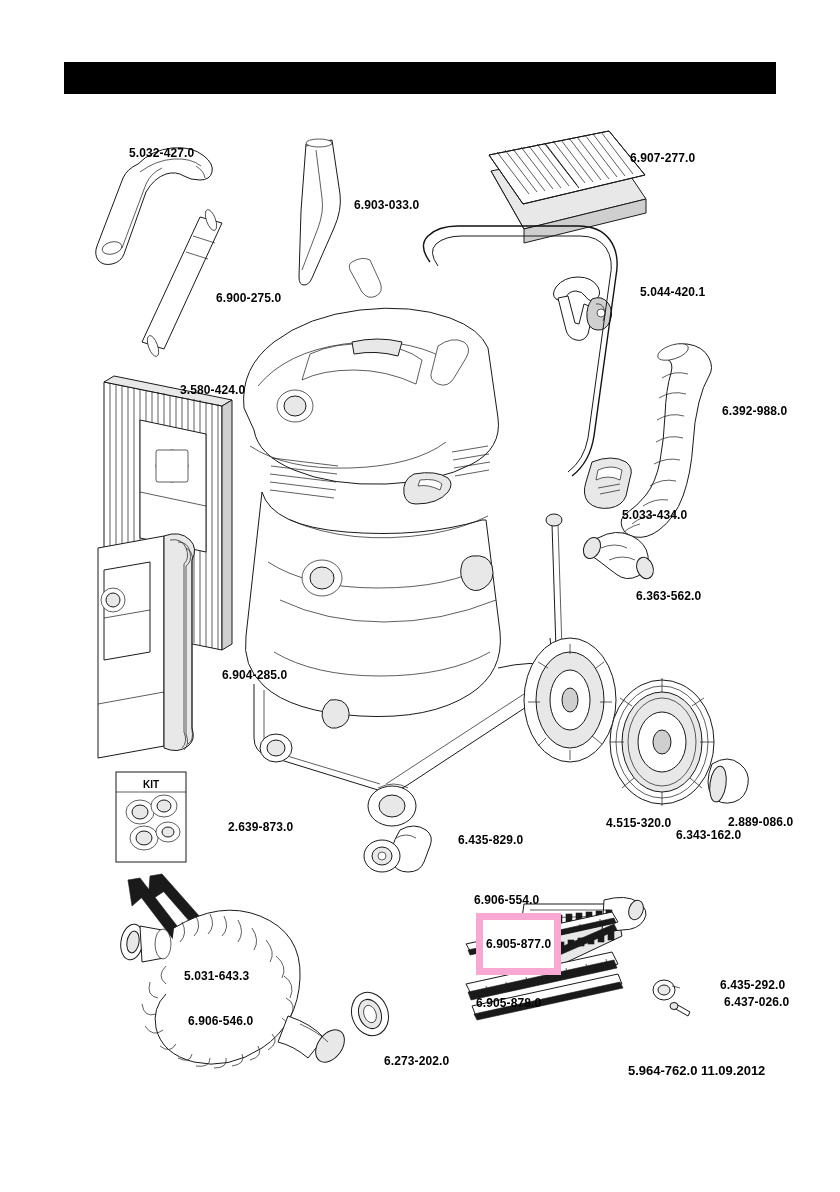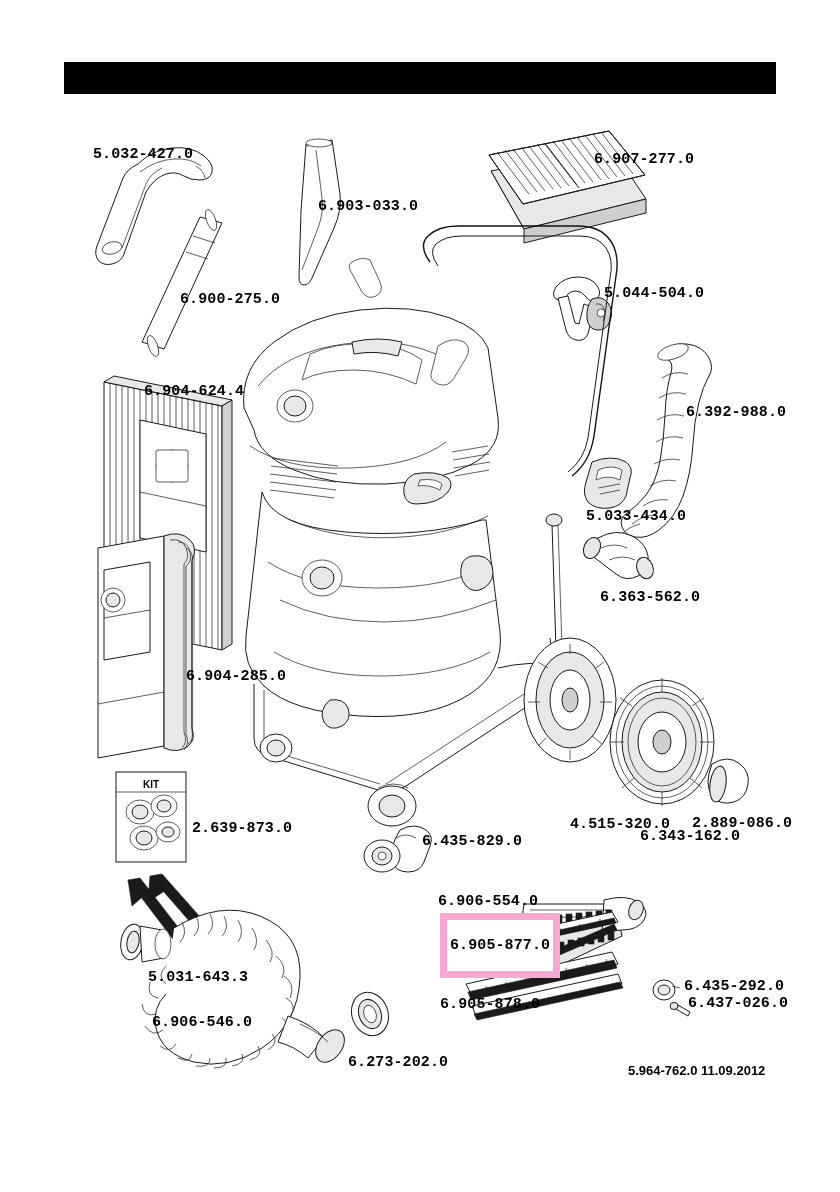--- a/index.html
+++ b/index.html
@@ -25,26 +25,27 @@
     position: absolute;
     left: 64px;
     top: 62px;
     width: 712px;
     height: 32px;
     background: #000000;
   }
   
   .lbl {
     position: absolute;
-    font-family: Liberation Mono, monospace;
-    font-size: 15px;
+    font-family: Liberation Sans, sans-serif;
+    font-size: 12px;
     font-weight: bold;
     color: #000000;
     white-space: nowrap;
     letter-spacing: 0.1px;
+    margin-left: 36px;
   }
   .lbl.boxed {
     border: 7px solid #f9a8d4;
     padding: 17px 3px;
     background: #fff;
   }
   .footer-lbl {
     position: absolute;
     font-size: 13px;
     font-weight: bold;
@@ -501,23 +502,23 @@
       <ellipse class="fill-lg" cx="674" cy="1006" rx="4" ry="3.5"></ellipse>
     </g>
     <path class="leader" style="left:676px;top:988px;width:8px;"></path>
 
   </svg>
 
   <div class="lbl" style="left:93px;  top:146px;">5.032-427.0</div>
   <div class="lbl" style="left:318px; top:198px;">6.903-033.0</div>
   <div class="lbl" style="left:180px; top:291px;">6.900-275.0</div>
   <div class="lbl" style="left:594px; top:151px;">6.907-277.0</div>
-  <div class="lbl" style="left:604px; top:285px;">5.044-504.0</div>
+  <div class="lbl" style="left:604px; top:285px;">5.044-420.1</div>
   <div class="lbl" style="left:686px; top:404px;">6.392-988.0</div>
-  <div class="lbl" style="left:144px; top:383px;">6.904-624.4</div>
+  <div class="lbl" style="left:144px; top:383px;">3.580-424.0</div>
   <div class="lbl" style="left:586px; top:508px;">5.033-434.0</div>
   <div class="lbl" style="left:600px; top:589px;">6.363-562.0</div>
   <div class="lbl" style="left:186px; top:668px;">6.904-285.0</div>
   <div class="lbl" style="left:570px; top:816px;">4.515-320.0</div>
   <div class="lbl" style="left:640px; top:828px;text-align:center;">6.343-162.0</div>
   <div class="lbl" style="left:692px; top:815px;">2.889-086.0</div>
   <div class="lbl" style="left:192px; top:820px;">2.639-873.0</div>
   <div class="lbl" style="left:422px; top:833px;">6.435-829.0</div>
   <div class="lbl" style="left:438px; top:893px;">6.906-554.0</div>
   <div class="lbl boxed" style="left:440px; top:913px;">6.905-877.0</div>

